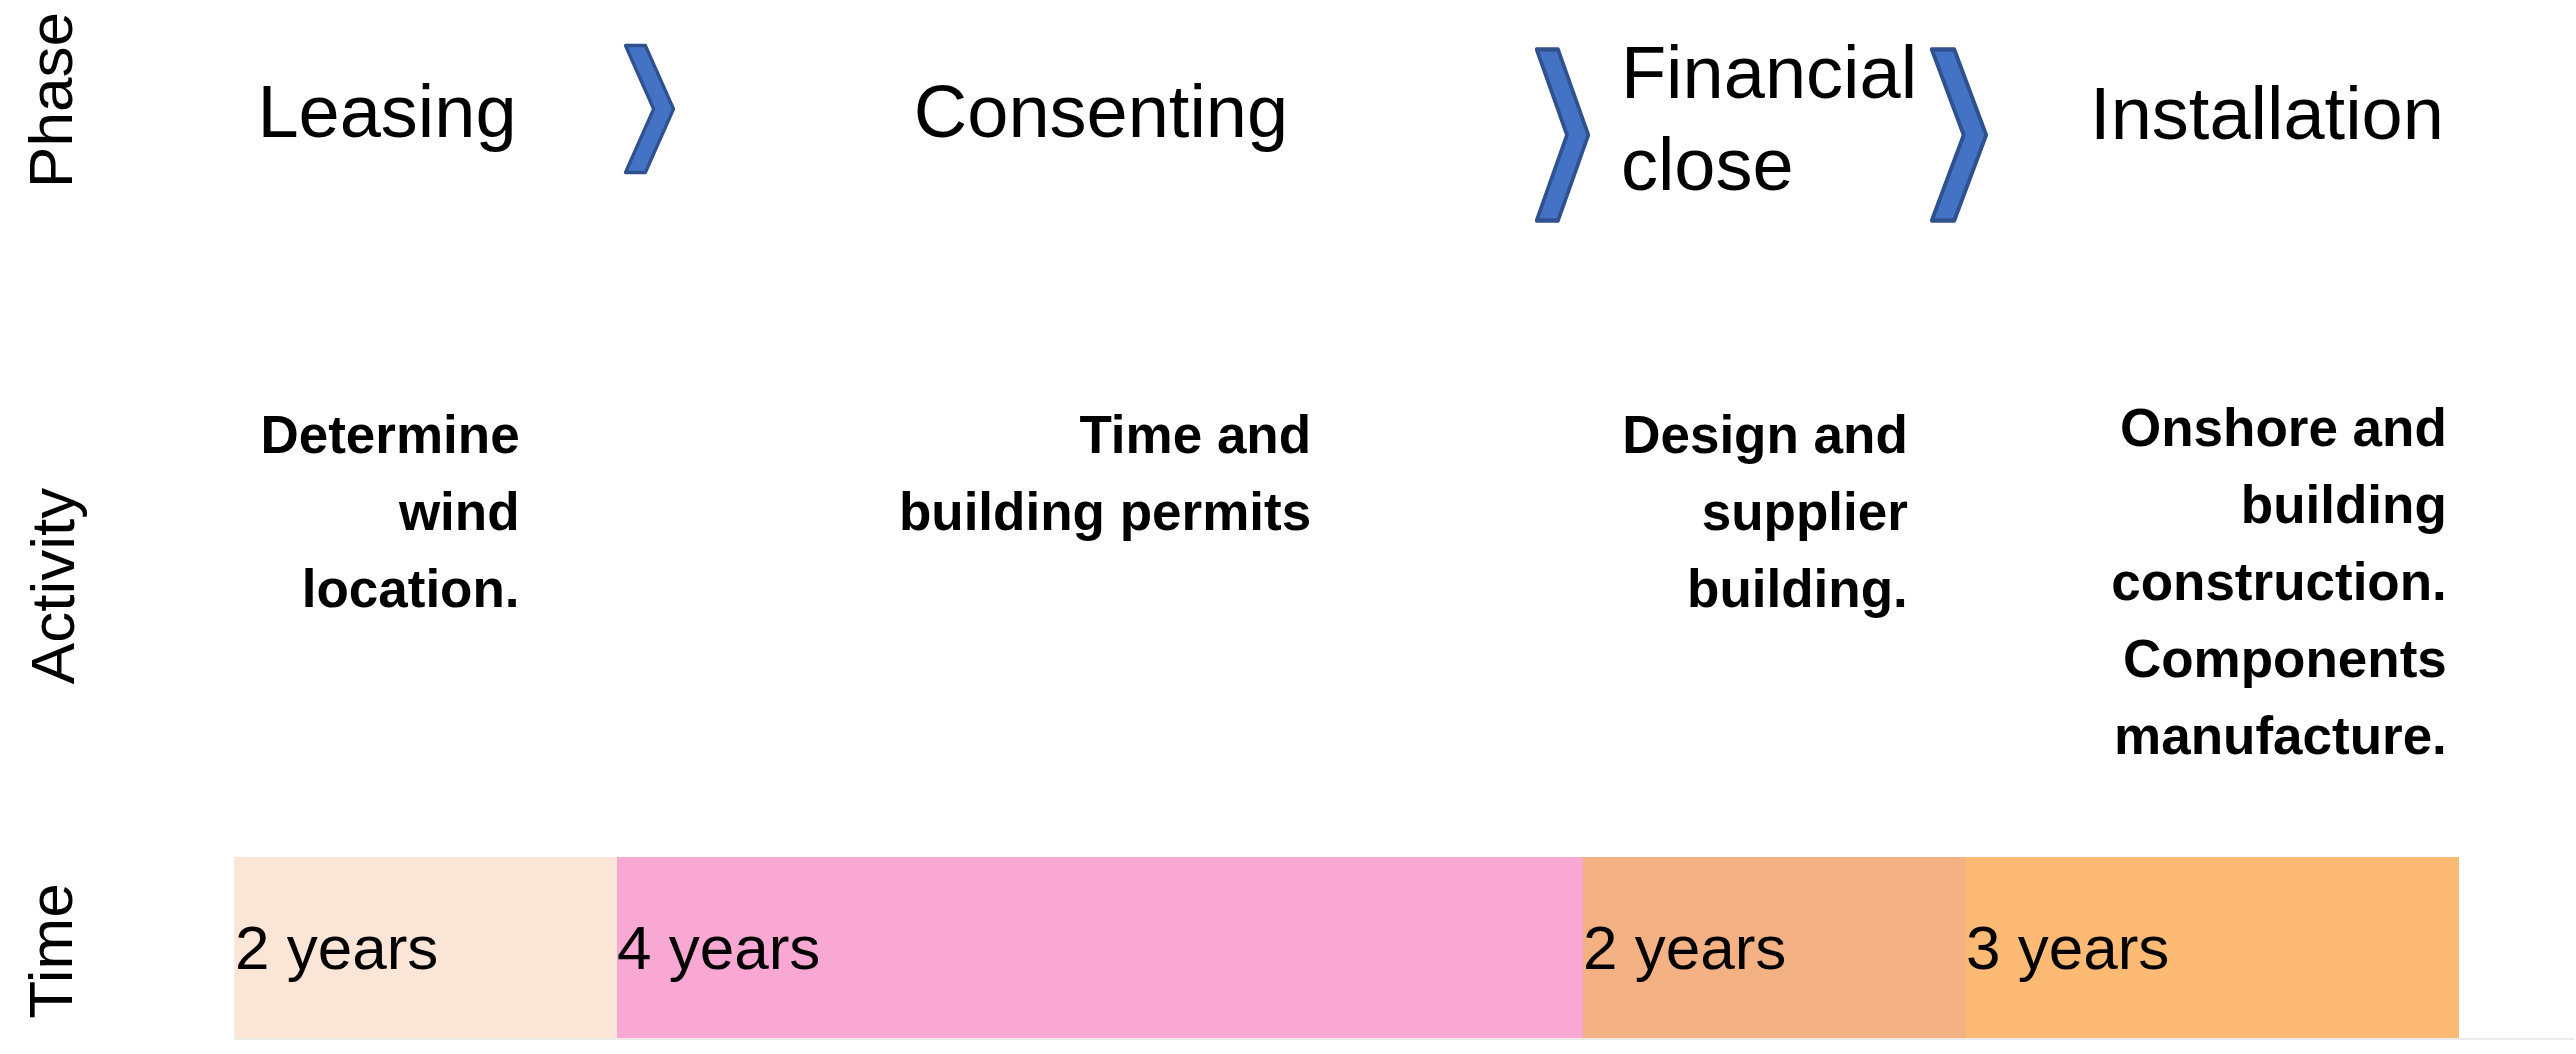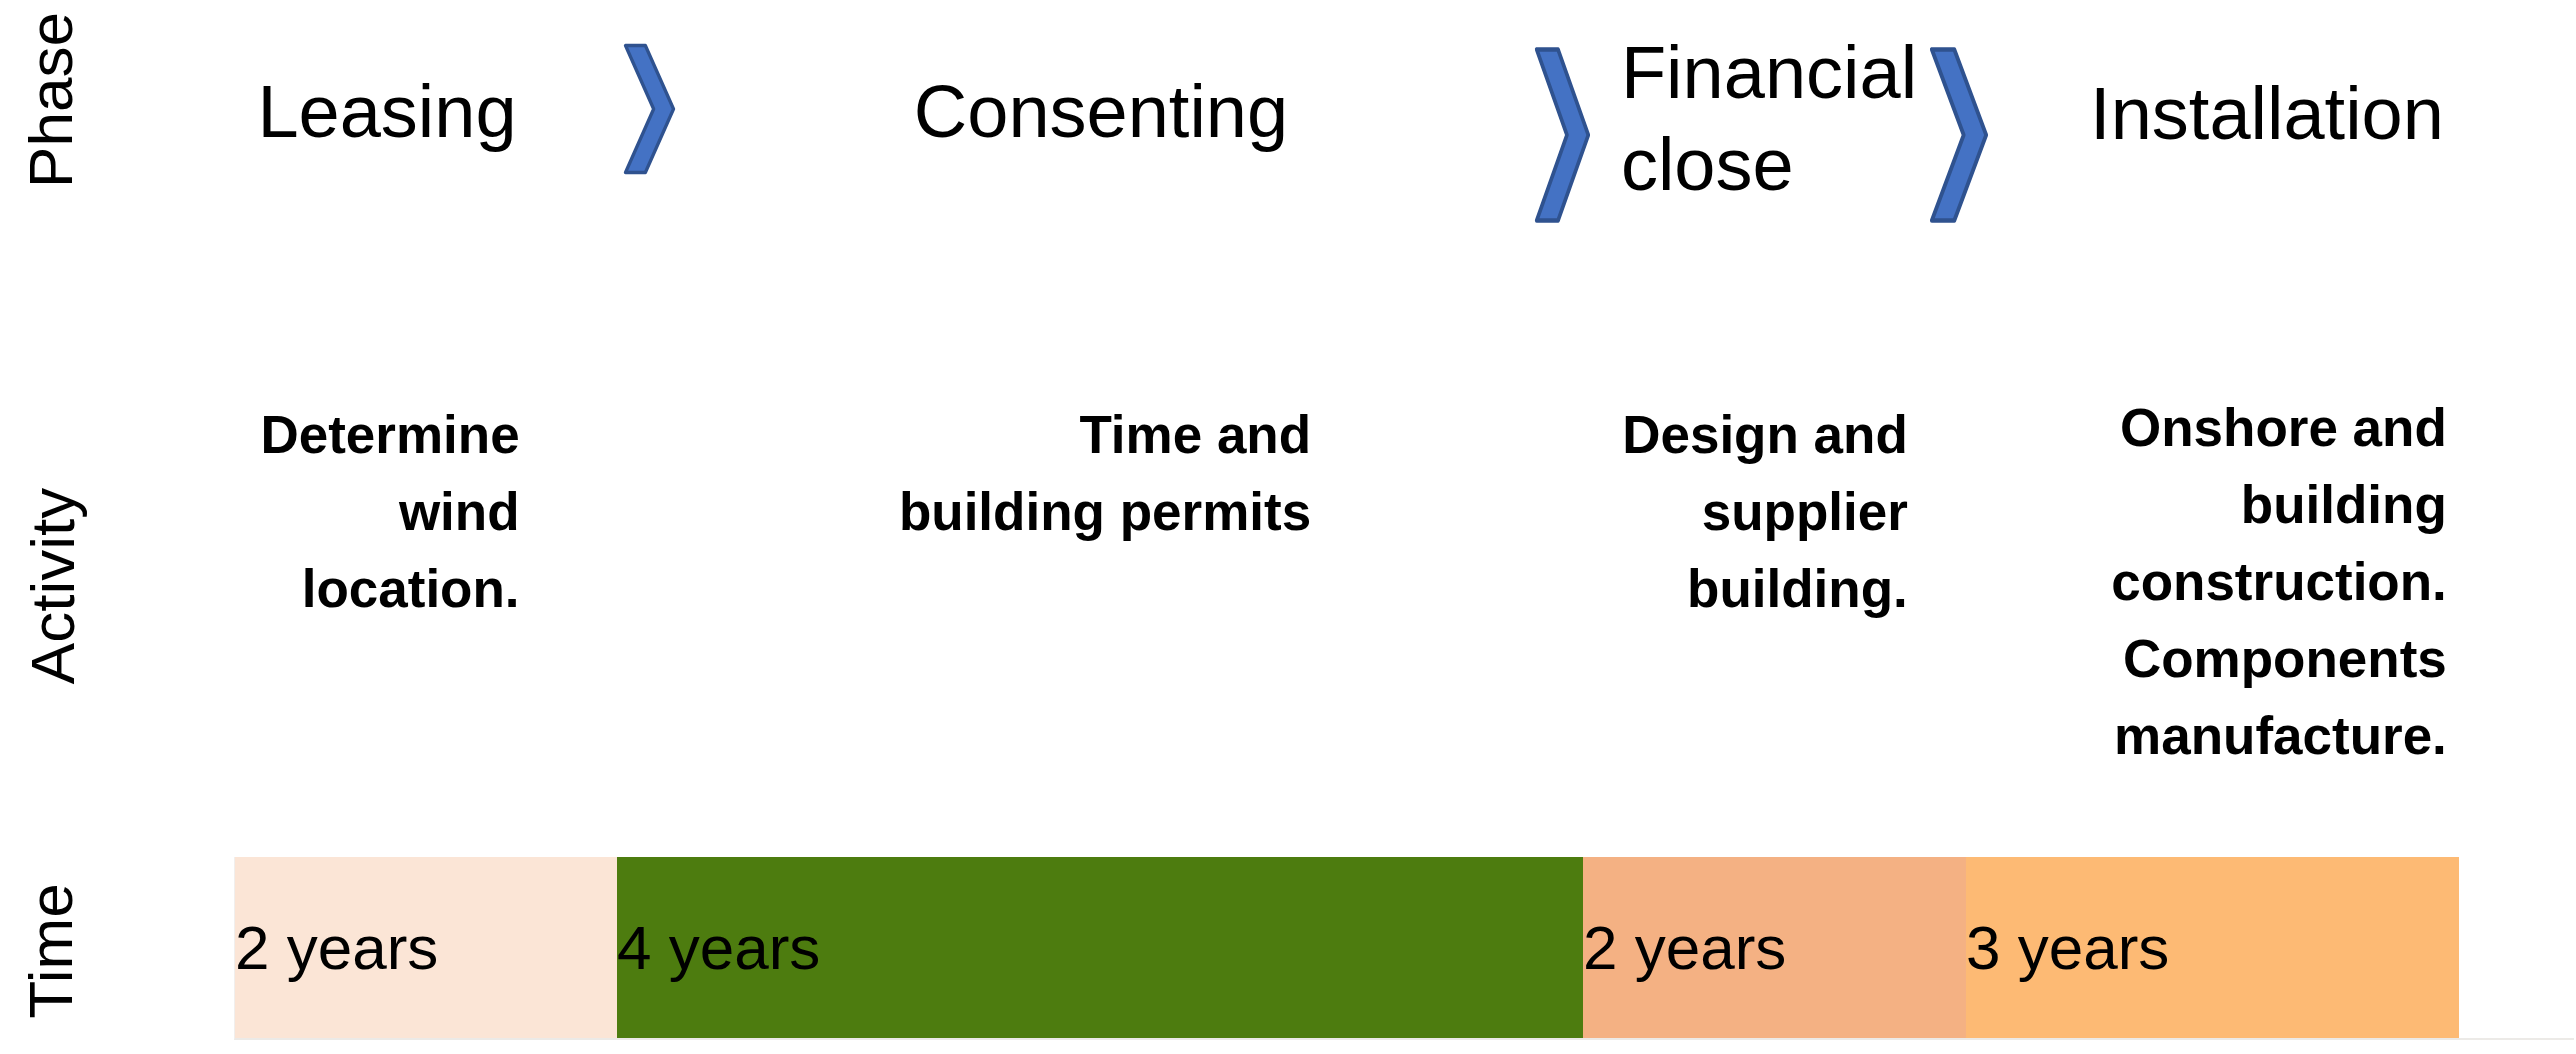--- a/index.html
+++ b/index.html
@@ -104,21 +104,21 @@
     <div>building</div>
     <div>construction.</div>
     <div>Components</div>
     <div>manufacture.</div>
   </div>
 
   <div class="timebar">
     <div class="seg" style="width: 382px; background-color: rgb(251, 229, 214);">
       <span>2 years</span>
     </div>
-    <div class="seg" style="width: 966px; background-color: #4d7c0f;">
+    <div class="seg" style="width: 966px; background-color: #f9a8d4;">
       <span>4 years</span>
     </div>
     <div class="seg" style="width: 383px; background-color: rgb(244, 177, 131);">
       <span>2 years</span>
     </div>
     <div class="seg" style="width: 493px; background-color: #fdba74;">
       <span>3 years</span>
     </div>
   </div>
 

